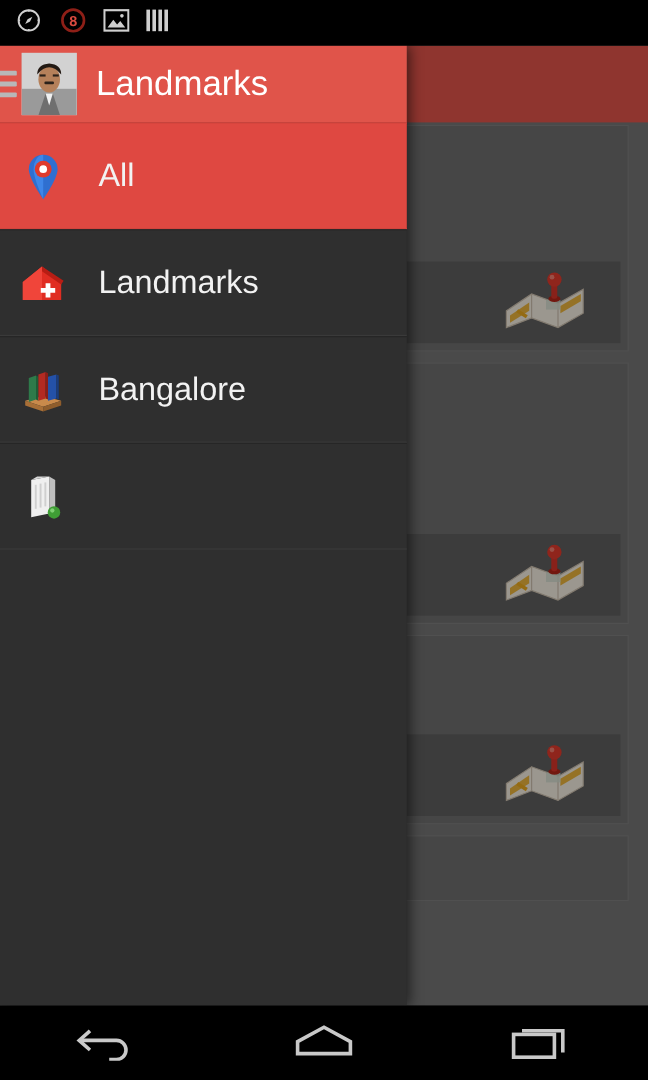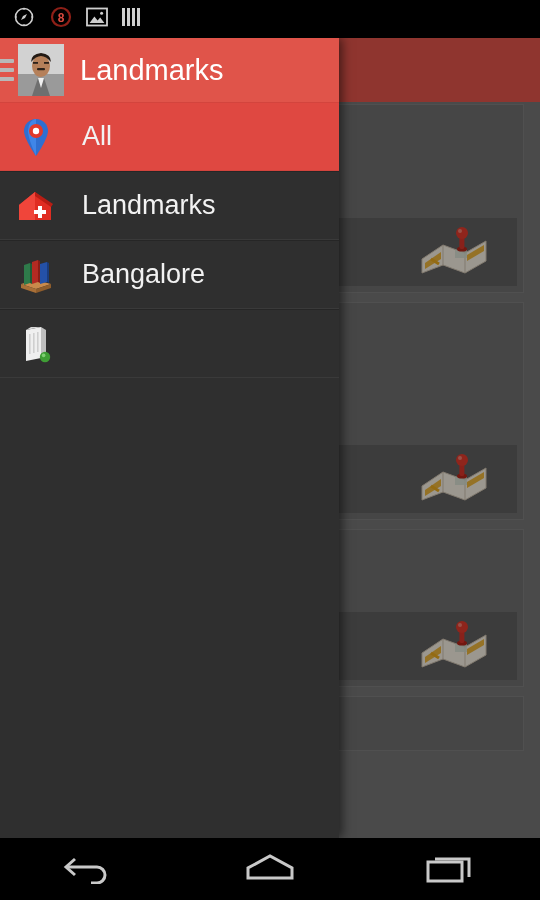--- a/index.html
+++ b/index.html
@@ -164,21 +164,21 @@
     background: #cfcfcf;
   }
   .drawer-title {
     color: #ffffff;
     font-size: 29px;
     margin-left: 16px;
     line-height: 1;
   }
 
   .menu-item {
-    height: 69px;
+    height: 89px;
     display: flex;
     align-items: center;
     border-bottom: 1px solid #3a3a3a;
     border-top: 1px solid #262626;
     box-sizing: border-box;
     padding-left: 14px;
   }
   .menu-item.selected {
     background: #df4841;
     border-bottom: 1px solid #d3443d;

